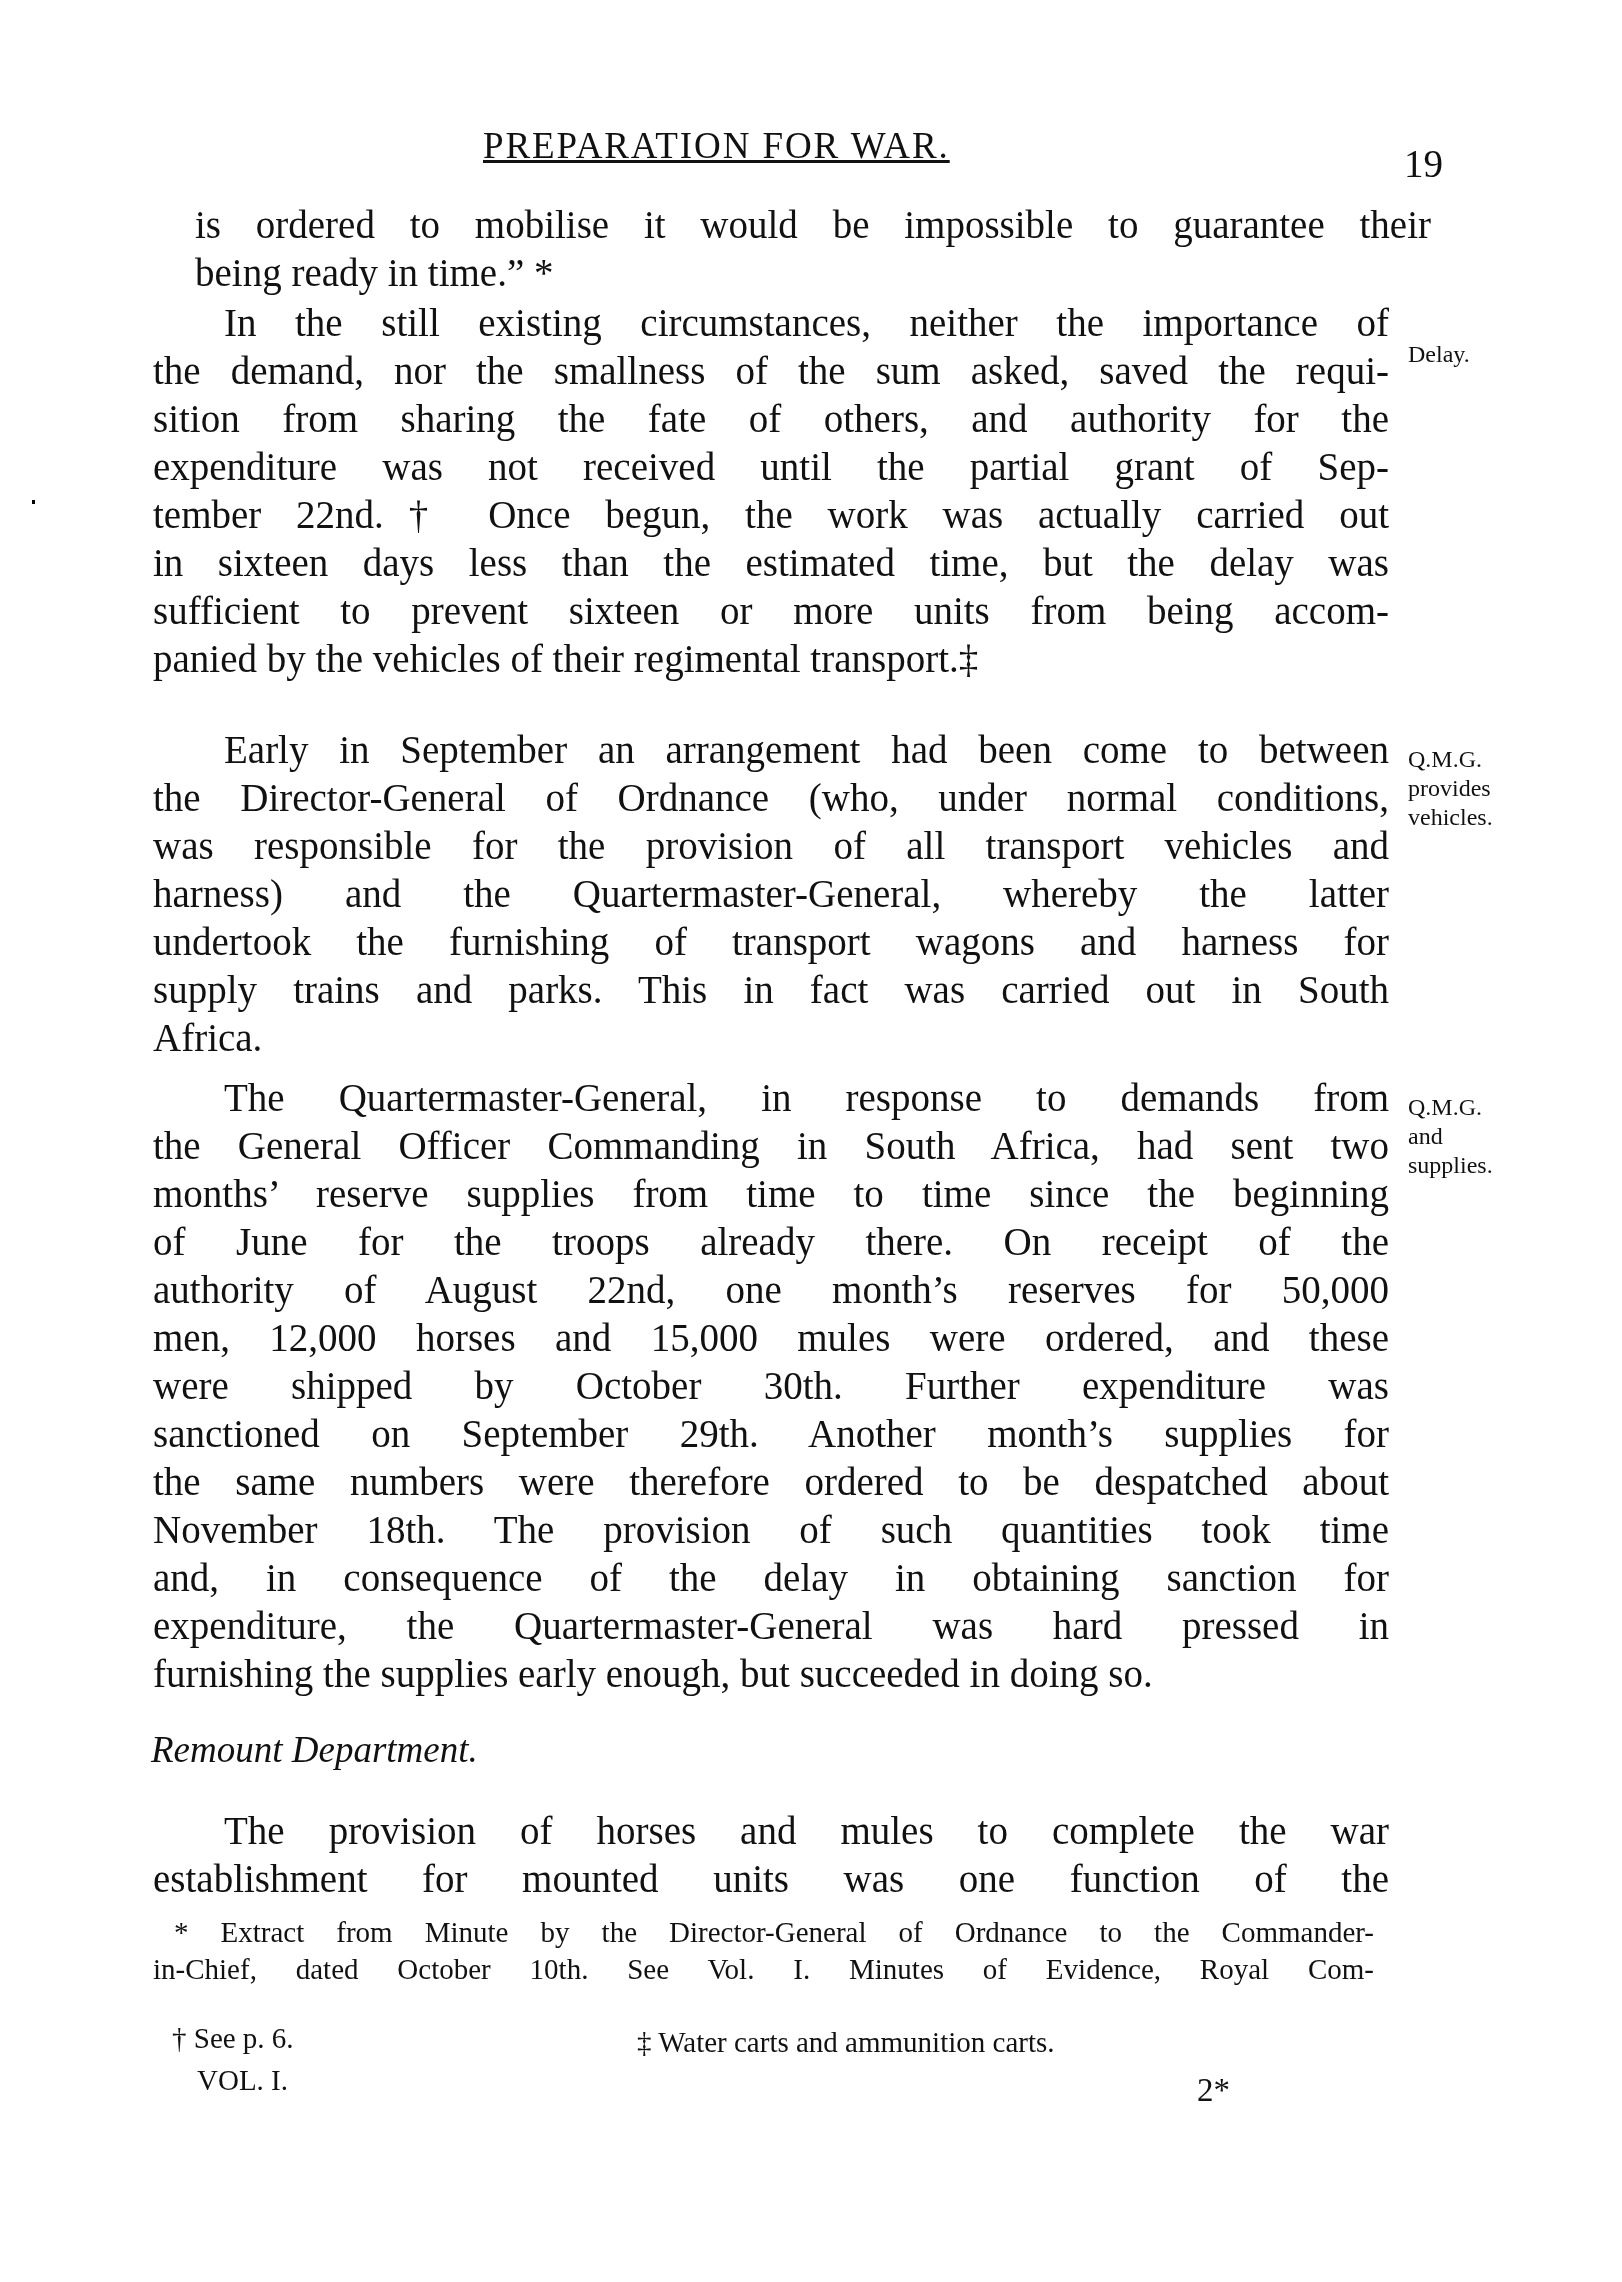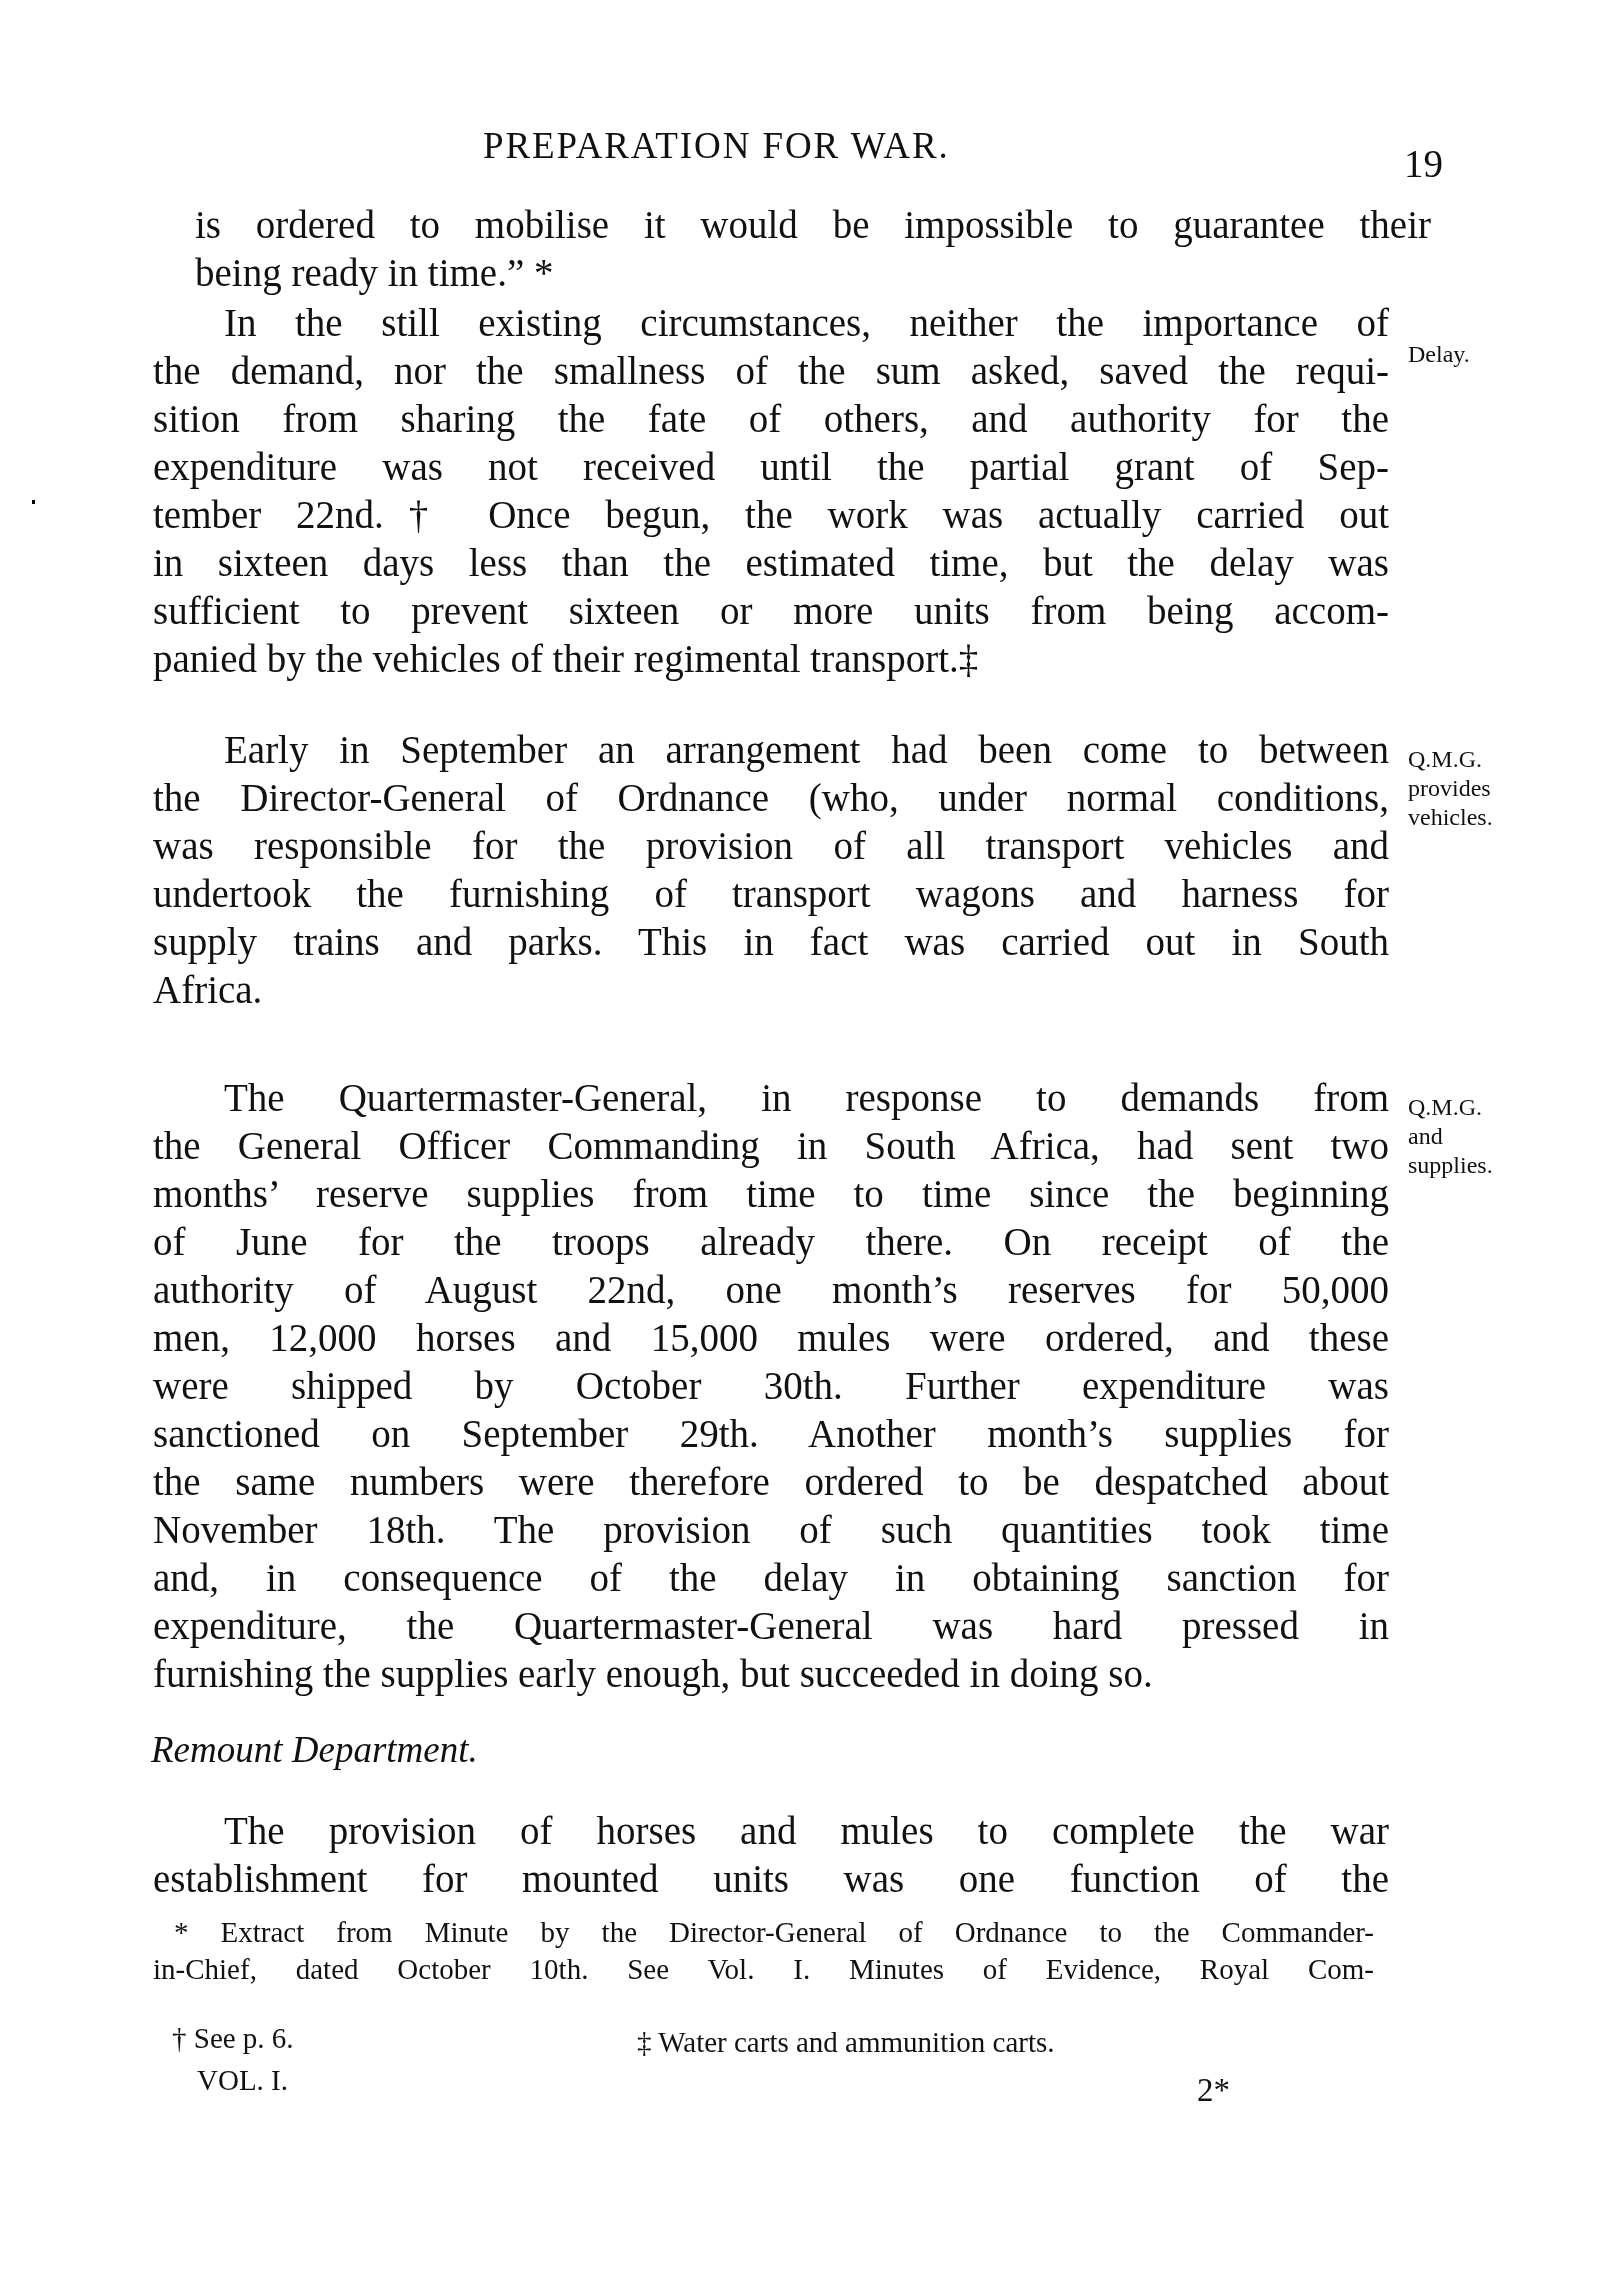--- a/index.html
+++ b/index.html
@@ -20,20 +20,21 @@
     left: 0; top: 0;
     width: 1622px;
     height: 2282px;
   }
   .running-head {
     position: absolute;
     top: 124px;
     left: 483px;
     font-size: 37px;
     letter-spacing: 1.9px;
+    text-decoration: underline;
   }
   .page-number {
     position: absolute;
     top: 141px;
     left: 1404px;
     font-size: 39px;
   }
   .body-text {
     position: absolute;
     left: 153px;
@@ -128,20 +129,21 @@
     <span class="line last">panied by the vehicles of their regimental transport.‡</span>
   </div>
   <div class="sidenote" style="top:340px;">
     <div>Delay.</div>
   </div>
 
   <div class="body-text" style="top:726px;">
     <span class="line indent">Early in September an arrangement had been come to between</span>
     <span class="line">the Director-General of Ordnance (who, under normal conditions,</span>
     <span class="line">was responsible for the provision of all transport vehicles and</span>
+    <span class="line">harness) and the Quartermaster-General, whereby the latter</span>
     <span class="line">undertook the furnishing of transport wagons and harness for</span>
     <span class="line">supply trains and parks. This in fact was carried out in South</span>
     <span class="line last">Africa.</span>
   </div>
   <div class="sidenote" style="top:745px;">
     <div>Q.M.G.</div>
     <div>provides</div>
     <div>vehicles.</div>
   </div>
 

